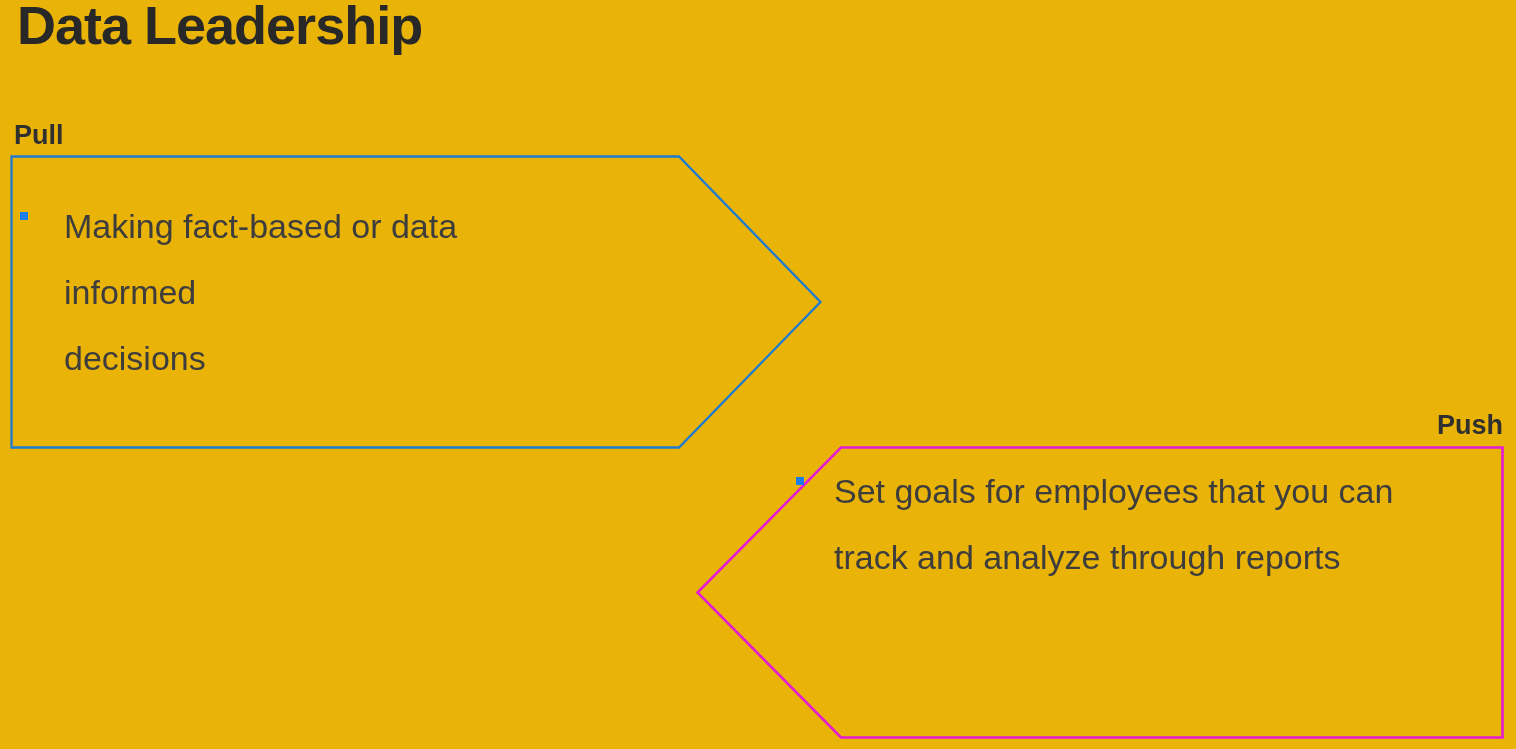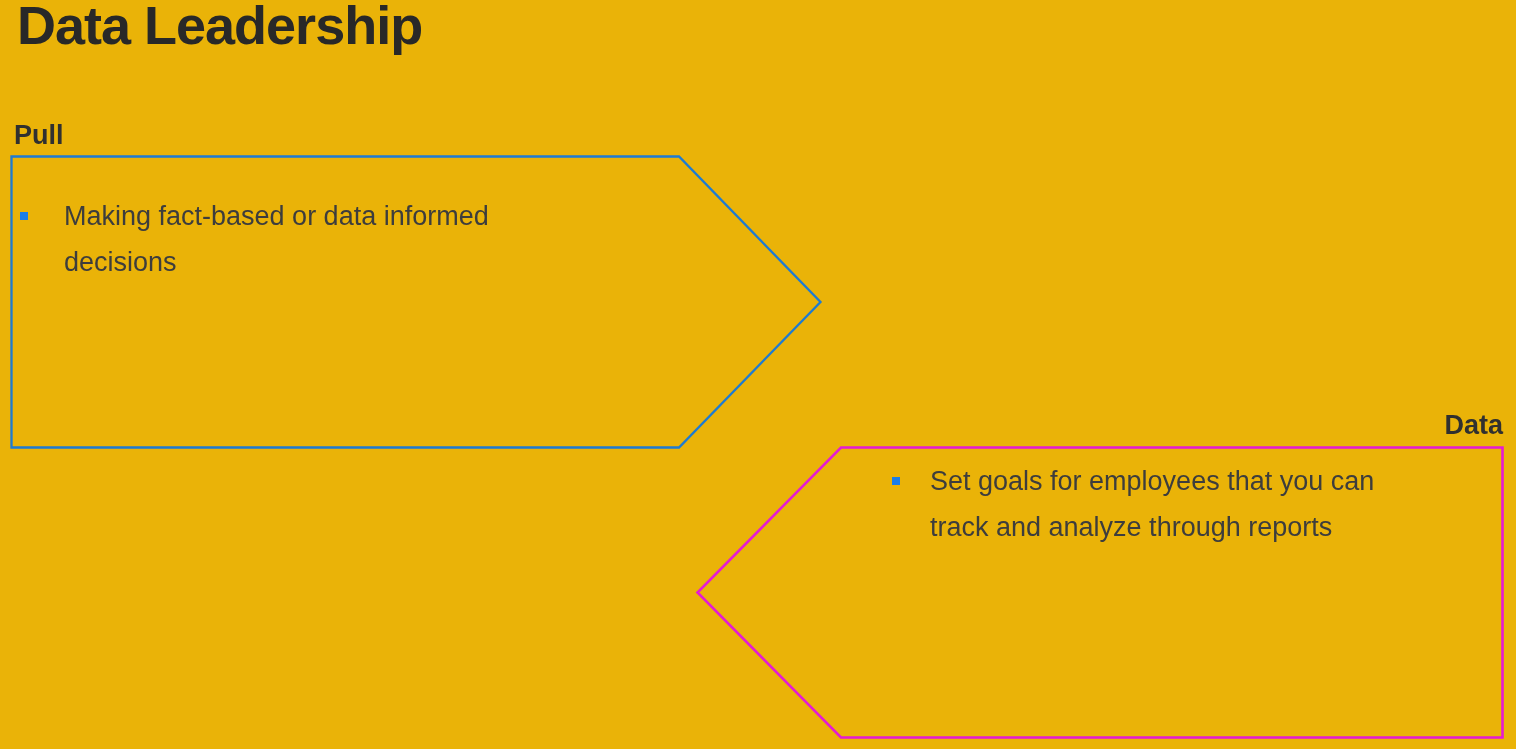--- a/index.html
+++ b/index.html
@@ -53,40 +53,40 @@
     margin: 0;
     padding: 0;
     list-style: none;
   }
   .push-list {
     left: 20px;
     top: 193px;
     width: 560px;
   }
   .pull-list {
-    left: 892px;
+    left: 796px;
     top: 458px;
     width: 600px;
   }
   .bullet-item {
     display: flex;
     align-items: flex-start;
   }
   .bullet {
     flex: 0 0 auto;
     margin-top: 19px;
     display: block;
   }
   .push-list .item-text { width: 520px; }
   .pull-list .item-text { width: 560px; }
   .item-text {
     display: block;
     margin-left: 36px;
-    font-size: 27px;
-    line-height: 46px;
+    font-size: 34px;
+    line-height: 66px;
     color: #3d3d3d;
     white-space: pre-line;
   }
   .pull-list .item-text { margin-left: 30px; }
 </style>
 </head>
 <body>
 
 <div class="slide">
 
@@ -102,21 +102,21 @@
   <ul class="bullet-list push-list">
     <li class="bullet-item">
       <svg class="bullet" width="8" height="8">
         <rect width="8" height="8" fill="#1B7DE8"></rect>
       </svg>
       <span class="item-text">Making fact-based or data informed
 decisions</span>
     </li>
   </ul>
 
-  <div class="box-label pull-label">Data</div>
+  <div class="box-label pull-label">Push</div>
 
   <ul class="bullet-list pull-list">
     <li class="bullet-item">
       <svg class="bullet" width="8" height="8">
         <rect width="8" height="8" fill="#1B7DE8"></rect>
       </svg>
       <span class="item-text">Set goals for employees that you can
 track and analyze through reports</span>
     </li>
   </ul>

